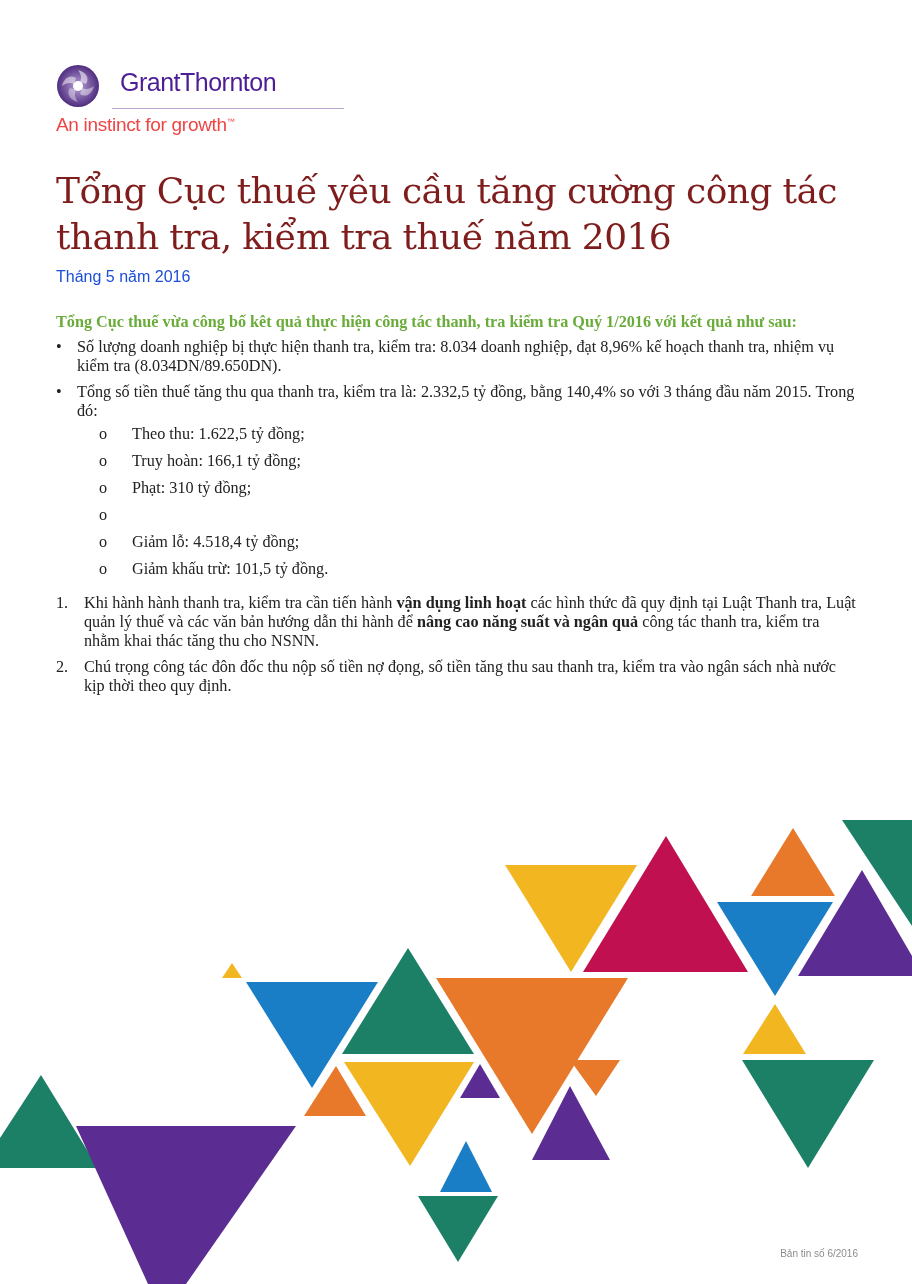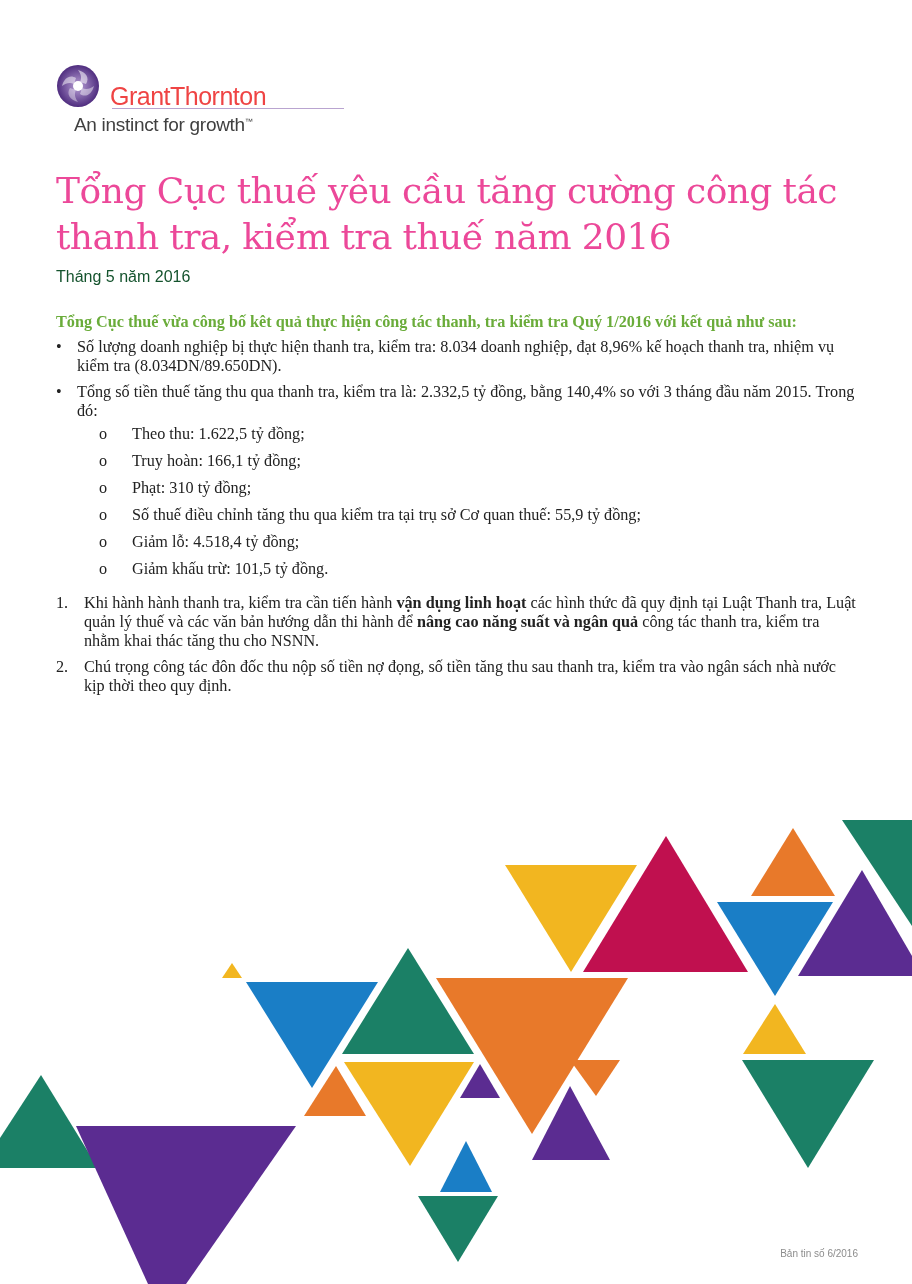--- a/index.html
+++ b/index.html
@@ -2,28 +2,28 @@
 <html><head>
   <meta charset="utf-8">
   <style>
     html, body { margin: 0; padding: 0; background: #ffffff; }
     body { width: 912px; height: 1284px; position: relative; overflow: hidden; }
     .page { position: absolute; inset: 0; }
 
     
     .logo { position: absolute; left: 56px; top: 62px; width: 260px; height: 80px; }
     .logo-mark { position: absolute; left: 0; top: 2px; width: 44px; height: 44px; }
-    .logo-name { position: absolute; left: 54px; top: 6px; font-family: "Liberation Sans", sans-serif; font-size: 25px; color: #ef4444; letter-spacing: -0.5px; white-space: nowrap; margin-top: 14px; }
+    .logo-name { position: absolute; left: 64px; top: 6px; font-family: "Liberation Sans", sans-serif; font-size: 25px; color: #4c1d95; letter-spacing: -0.5px; white-space: nowrap; }
     .logo-rule { position: absolute; left: 56px; top: 46px; width: 232px; height: 1px; background: #b9a4d0; }
-    .logo-tagline { position: absolute; left: 0px; top: 52px; font-family: "Liberation Sans", sans-serif; font-size: 19px; color: #404040; white-space: nowrap; letter-spacing: -0.3px; margin-left: 18px; }
+    .logo-tagline { position: absolute; left: 0px; top: 52px; font-family: "Liberation Sans", sans-serif; font-size: 19px; color: #ef4444; white-space: nowrap; letter-spacing: -0.3px; }
     .logo-tm { font-size: 8px; vertical-align: super; }
 
     
-    .title { position: absolute; left: 56px; top: 168px; width: 800px; font-family: "DejaVu Serif", "Liberation Serif", serif; font-size: 36px; line-height: 46px; color: #ec4899; font-weight: normal; margin: 0; letter-spacing: -0.6px; }
-    .date { position: absolute; left: 56px; top: 268px; font-family: "Liberation Sans", sans-serif; font-size: 16px; color: #14532d; }
+    .title { position: absolute; left: 56px; top: 168px; width: 800px; font-family: "DejaVu Serif", "Liberation Serif", serif; font-size: 36px; line-height: 46px; color: #7f1d1d; font-weight: normal; margin: 0; letter-spacing: -0.6px; }
+    .date { position: absolute; left: 56px; top: 268px; font-family: "Liberation Sans", sans-serif; font-size: 16px; color: #1d4ed8; }
 
     
     .content { position: absolute; left: 56px; top: 313px; width: 800px; font-family: "Liberation Serif", "DejaVu Serif", serif; font-size: 16.2px; line-height: 19px; color: #222222; }
     .lead-green { color: #6aac3a; font-weight: bold; margin: 0 0 6px 0; }
     .lead-red { color: #b5121b; font-weight: bold; margin: 4px 0 8px 0; }
     ul.bullets { list-style: none; margin: 0; padding: 0; }
     ul.bullets > li { position: relative; padding-left: 21px; margin-bottom: 7px; }
     ul.bullets > li .bullet { position: absolute; left: 0; top: 0; }
     ul.sub { list-style: none; margin: 4px 0 0 0; padding: 0; }
     ul.sub > li { position: relative; padding-left: 55px; height: 27px; line-height: 19px; }
@@ -75,21 +75,21 @@
         <span class="bullet">•</span>
         <span>Số lượng doanh nghiệp bị thực hiện thanh tra, kiểm tra: 8.034 doanh nghiệp, đạt 8,96% kế hoạch thanh tra, nhiệm vụ kiểm tra (8.034DN/89.650DN).</span>
       </li>
       <li>
         <span class="bullet">•</span>
         <span>Tổng số tiền thuế tăng thu qua thanh tra, kiểm tra là: 2.332,5 tỷ đồng, bằng 140,4% so với 3 tháng đầu năm 2015. Trong đó:</span>
         <ul class="sub">
           <li><span class="ring">o</span><span>Theo thu: 1.622,5 tỷ đồng;</span></li>
           <li><span class="ring">o</span><span>Truy hoàn: 166,1 tỷ đồng;</span></li>
           <li><span class="ring">o</span><span>Phạt: 310 tỷ đồng;</span></li>
-          <li><span class="ring">o</span><span>Số thuế điều chỉnh tăng thu qua kiểm tra tại trụ sở Cơ quan thuế: 55,9 tỷ đồng;</span></li>
+          <li><span class="ring">o</span></li>
           <li><span class="ring">o</span><span>Giảm lỗ: 4.518,4 tỷ đồng;</span></li>
           <li><span class="ring">o</span><span>Giảm khấu trừ: 101,5 tỷ đồng.</span></li>
         </ul>
       </li>
     </ul>
 
 
     <ol class="numbered">
       <li>
         <span class="num">1.</span>

